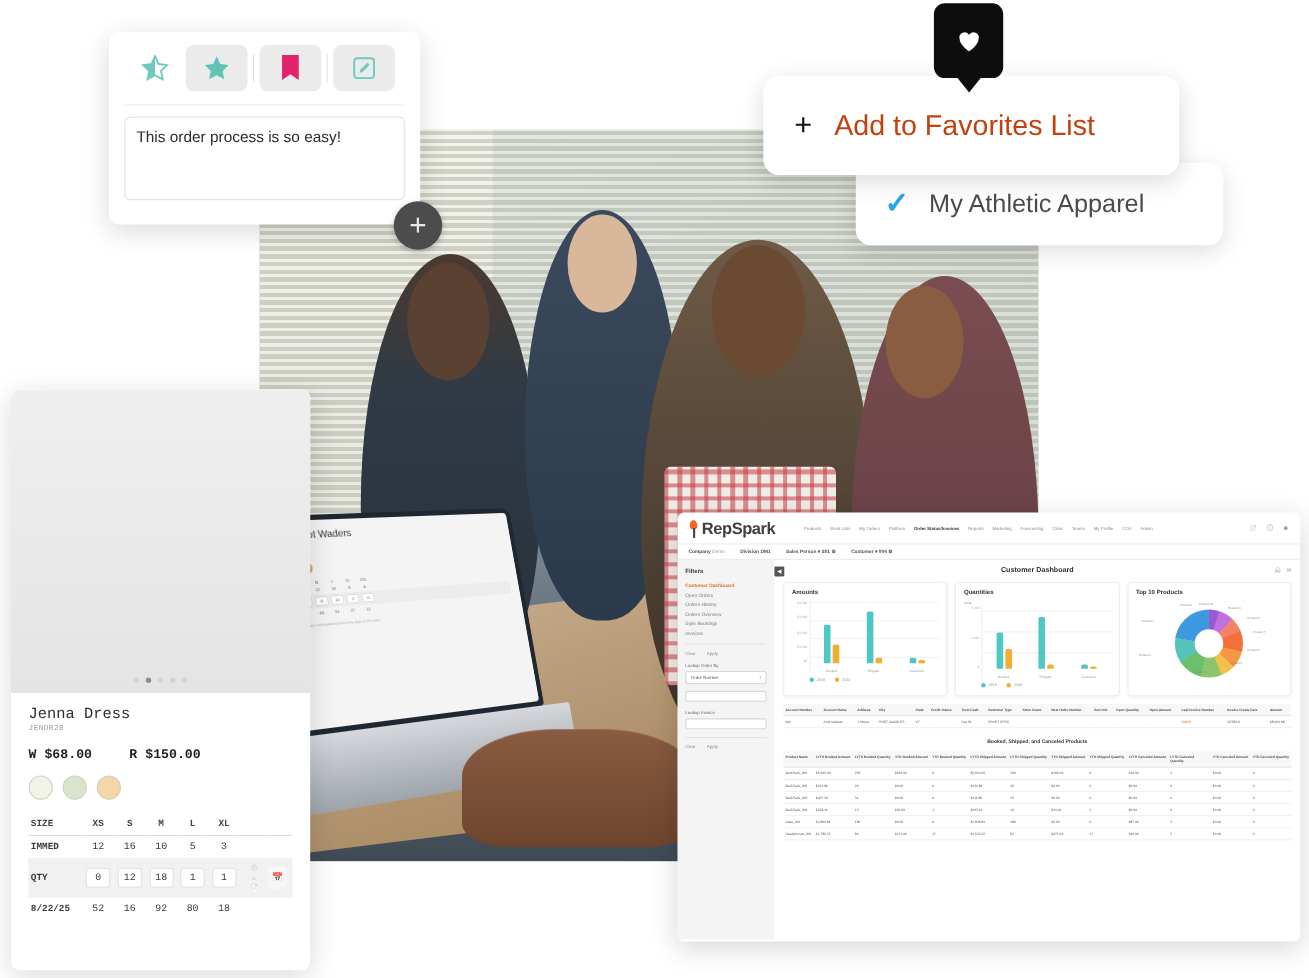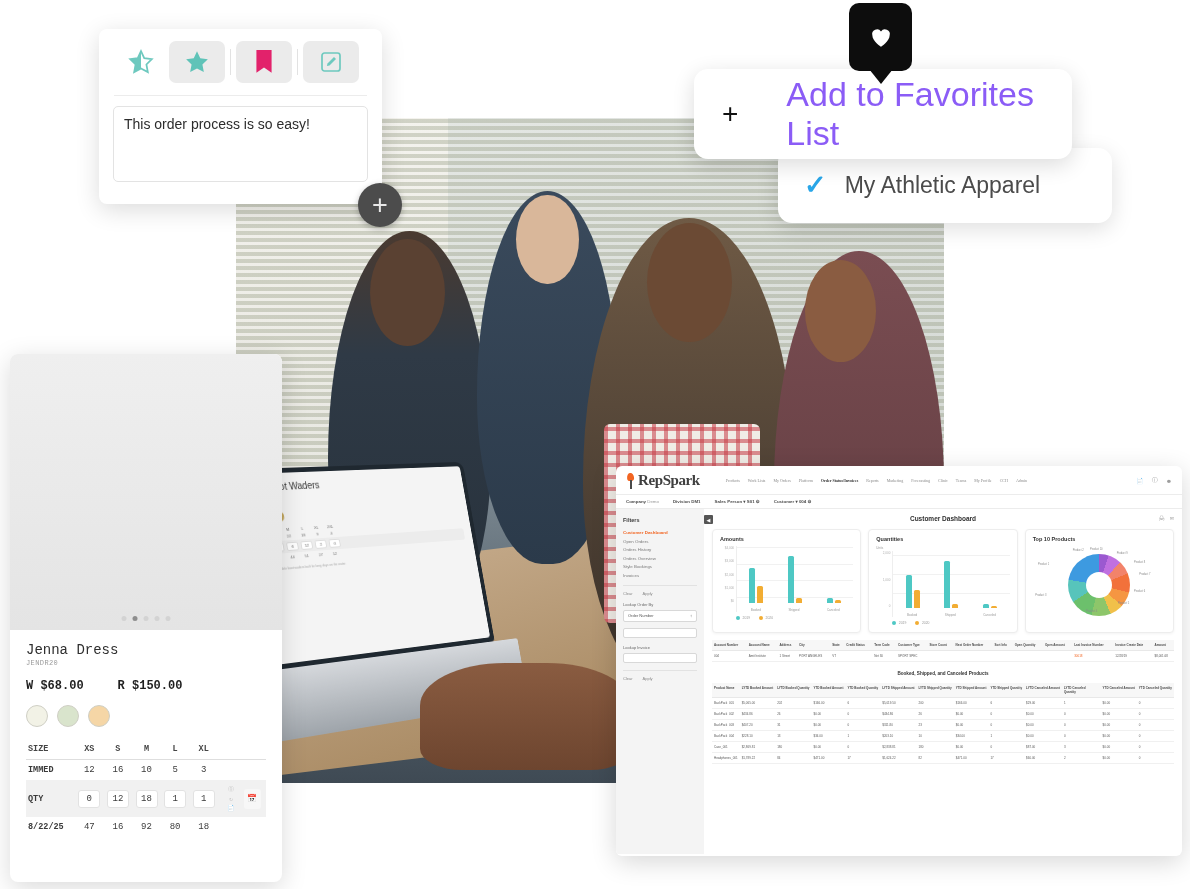--- a/index.html
+++ b/index.html
@@ -154,21 +154,21 @@
     border-top: 15px solid #0d0d0d;
   }
   .fav-pin svg { width: 26px; height: 26px; fill: #fff; position: relative; z-index: 2; }
   .fav-add {
     position: absolute; left: 694px; top: 69px;
     width: 378px; height: 90px; background: #fff;
     border-radius: 14px; box-shadow: 0 6px 22px rgba(0,0,0,.14);
     display: flex; align-items: center; padding: 0 28px; gap: 20px; z-index: 8;
   }
   .fav-add .plus { font-size: 28px; color: #111; font-weight: 400; }
-  .fav-add .lbl { font-size: 34px; color: #8b5cf6; margin-left: 28px; }
+  .fav-add .lbl { font-size: 26px; color: #c2410c; }
   .fav-list {
     position: absolute; left: 778px; top: 148px;
     width: 334px; height: 75px; background: #fff;
     border-radius: 14px; box-shadow: 0 6px 22px rgba(0,0,0,.13);
     display: flex; align-items: center; padding: 0 26px; gap: 18px; z-index: 7;
   }
   .fav-list .chk { color: #29a6e8; font-size: 27px; font-weight: 600; line-height: 1; }
   .fav-list .lbl { font-size: 23px; color: #4b4b4b; }
 
   
@@ -216,21 +216,21 @@
   
   .dash {
     position: absolute; left: 616px; top: 466px;
     width: 566px; height: 390px;
     background: #fff; border-radius: 6px;
     box-shadow: 0 6px 26px rgba(0,0,0,.16);
     overflow: hidden; z-index: 4;
     font-size: 4px; color: #4a4a4a;
   }
   .dash-top { display: flex; align-items: center; padding: 6px 10px 5px;
-      border-bottom: 1px solid #ececec; font-family: Liberation Serif, serif; }
+      border-bottom: 1px solid #ececec; }
   .rs-logo { display: flex; align-items: center; gap: 3px; }
   .rs-flame { width: 9px; height: 16px; position: relative; }
   .rs-flame::before { content:""; position:absolute; left:1px; top:0; width:7px; height:8px;
       background:#f26522; border-radius: 50% 50% 50% 50% / 70% 70% 40% 40%;
       transform: rotate(-6deg); }
   .rs-flame::after { content:""; position:absolute; left:3.5px; top:7px; width:2px; height:9px;
       background:#4a4a4a; }
   .rs-name { font-size: 15px; font-weight: bold; color: #3f3f3f; letter-spacing: -.4px; }
   .rs-nav { display: flex; gap: 8px; margin-left: 26px; align-items: center; }
   .rs-nav span { font-size: 4px; color: #8a8a8a; white-space: nowrap; }
@@ -486,21 +486,21 @@
             <span>↻</span>
             <span>📄</span>
           </div>
         </td>
         <td>
           <div class="cal-btn">📅</div>
         </td>
       </tr>
       <tr>
         <td class="lead">8/22/25</td>
-        <td>47</td>
+        <td>52</td>
         <td>16</td>
         <td>92</td>
         <td>80</td>
         <td>18</td>
         <td></td>
             <td></td>
       </tr>
     </tbody>
       </table>
   </div>

